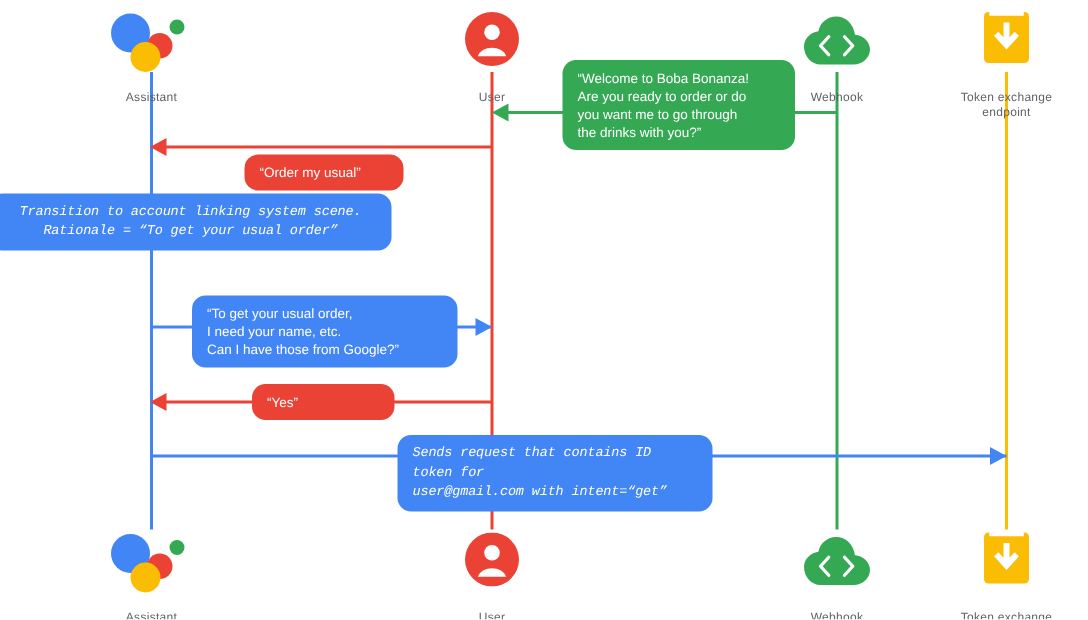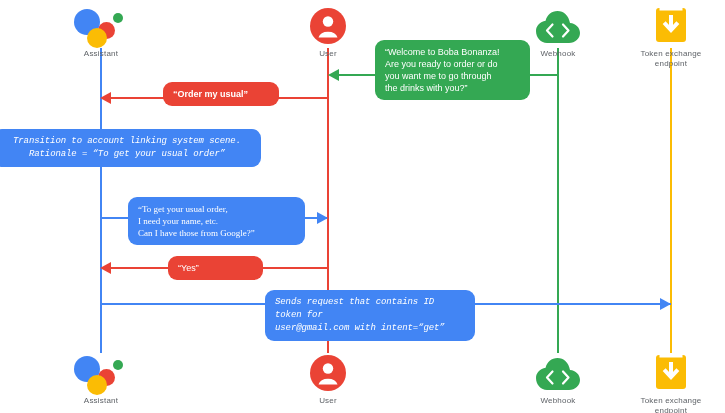--- a/index.html
+++ b/index.html
@@ -31,21 +31,21 @@
   .actor {
     position: absolute;
     width: 120px;
     text-align: center;
   }
   .actor .label {
     font-size: 8px;
     color: #5f6368;
     letter-spacing: 0.2px;
     line-height: 10px;
-    margin-top: 1px;
+    margin-top: 12px;
     white-space: pre-line;
   }
   .icon-wrap {
     height: 44px;
     position: relative;
     width: 120px;
   }
 
   
   .assistant-logo { position: absolute; left: 0; top: 0; width: 120px; height: 44px; }
@@ -158,28 +158,28 @@
 
   <div class="hline c-green" style="left:338px; top:74px; width:220px;"></div>
   <div class="head left h-green" style="left:328px; top:69px;"></div>
   <div class="bubble green" style="left:375px; top:40px; width:155px;">“Welcome to Boba Bonanza!
 Are you ready to order or do
 you want me to go through
 the drinks with you?”</div>
 
   <div class="hline c-red" style="left:110px; top:97px; width:218px;"></div>
   <div class="head left h-red" style="left:100px; top:92px;"></div>
-  <div class="bubble red" style="left:163px; top:82px; width:116px;font-weight:bold;">“Order my usual”</div>
+  <div class="bubble red" style="left:163px; top:103px; width:106px;">“Order my usual”</div>
 
   <div class="bubble blue mono" style="left:-7px; top:129px; width:268px; text-align:center;">Transition to account linking system scene.
 Rationale = “To get your usual order”</div>
 
   <div class="hline c-blue" style="left:101px; top:217px; width:226px;"></div>
   <div class="head right h-blue" style="left:317px; top:212px;"></div>
-  <div class="bubble blue" style="left:128px; top:197px; width:177px;font-family:Liberation Serif, serif;">“To get your usual order,
+  <div class="bubble blue" style="left:128px; top:197px; width:177px;">“To get your usual order,
 I need your name, etc.
 Can I have those from Google?”</div>
 
   <div class="hline c-red" style="left:110px; top:267px; width:218px;"></div>
   <div class="head left h-red" style="left:100px; top:262px;"></div>
   <div class="bubble red" style="left:168px; top:256px; width:95px;">“Yes”</div>
 
   <div class="hline c-blue" style="left:101px; top:303px; width:570px;"></div>
   <div class="head right h-blue" style="left:660px; top:298px;"></div>
   <div class="bubble blue mono" style="left:265px; top:290px; width:210px;">Sends request that contains ID token for

